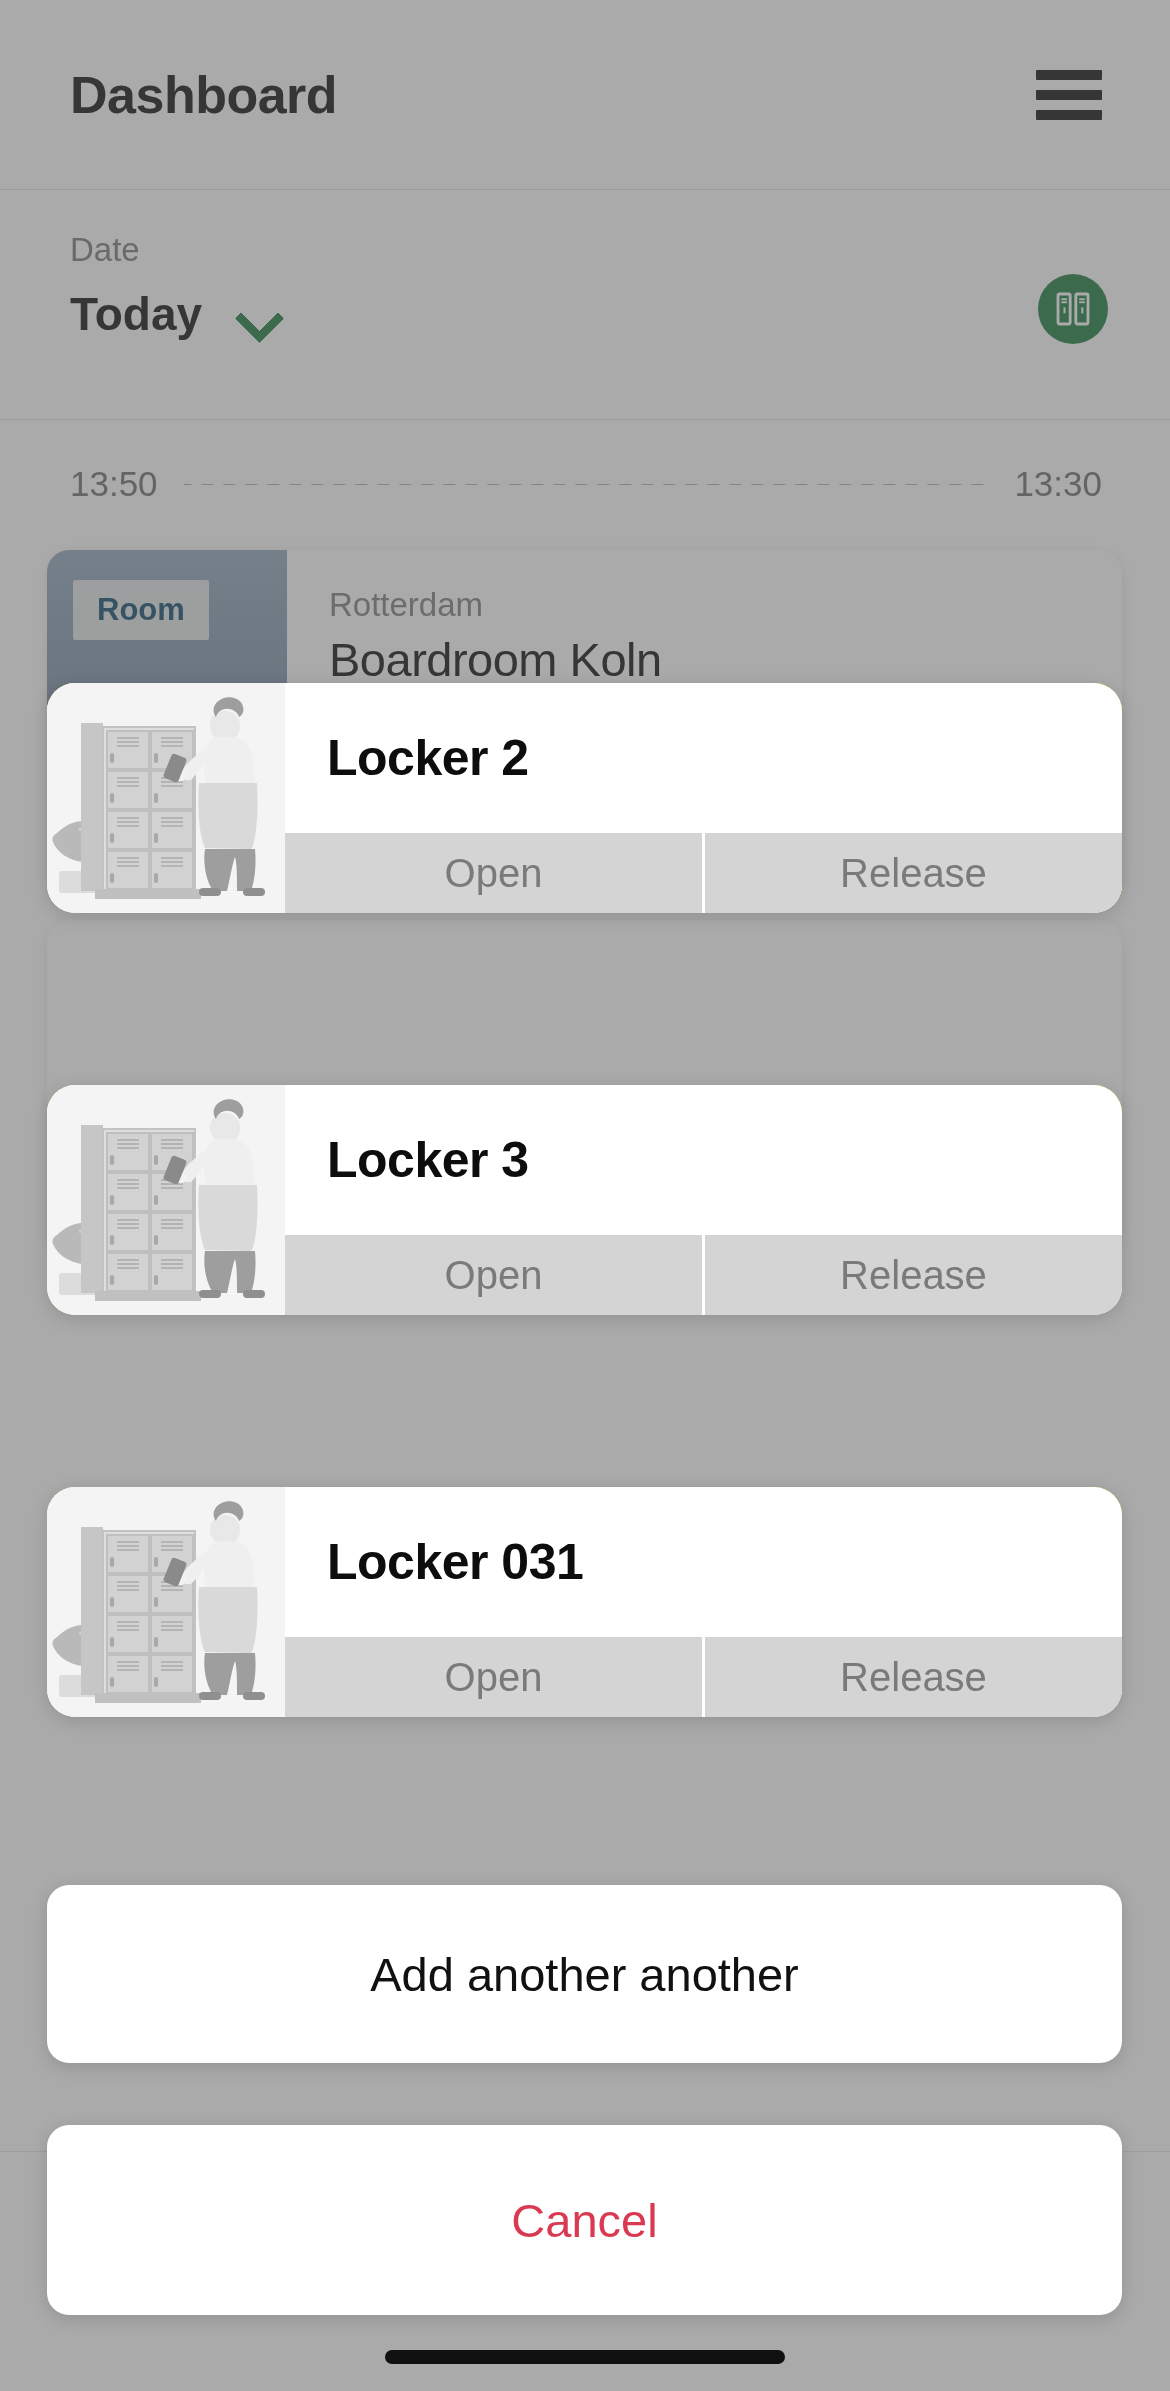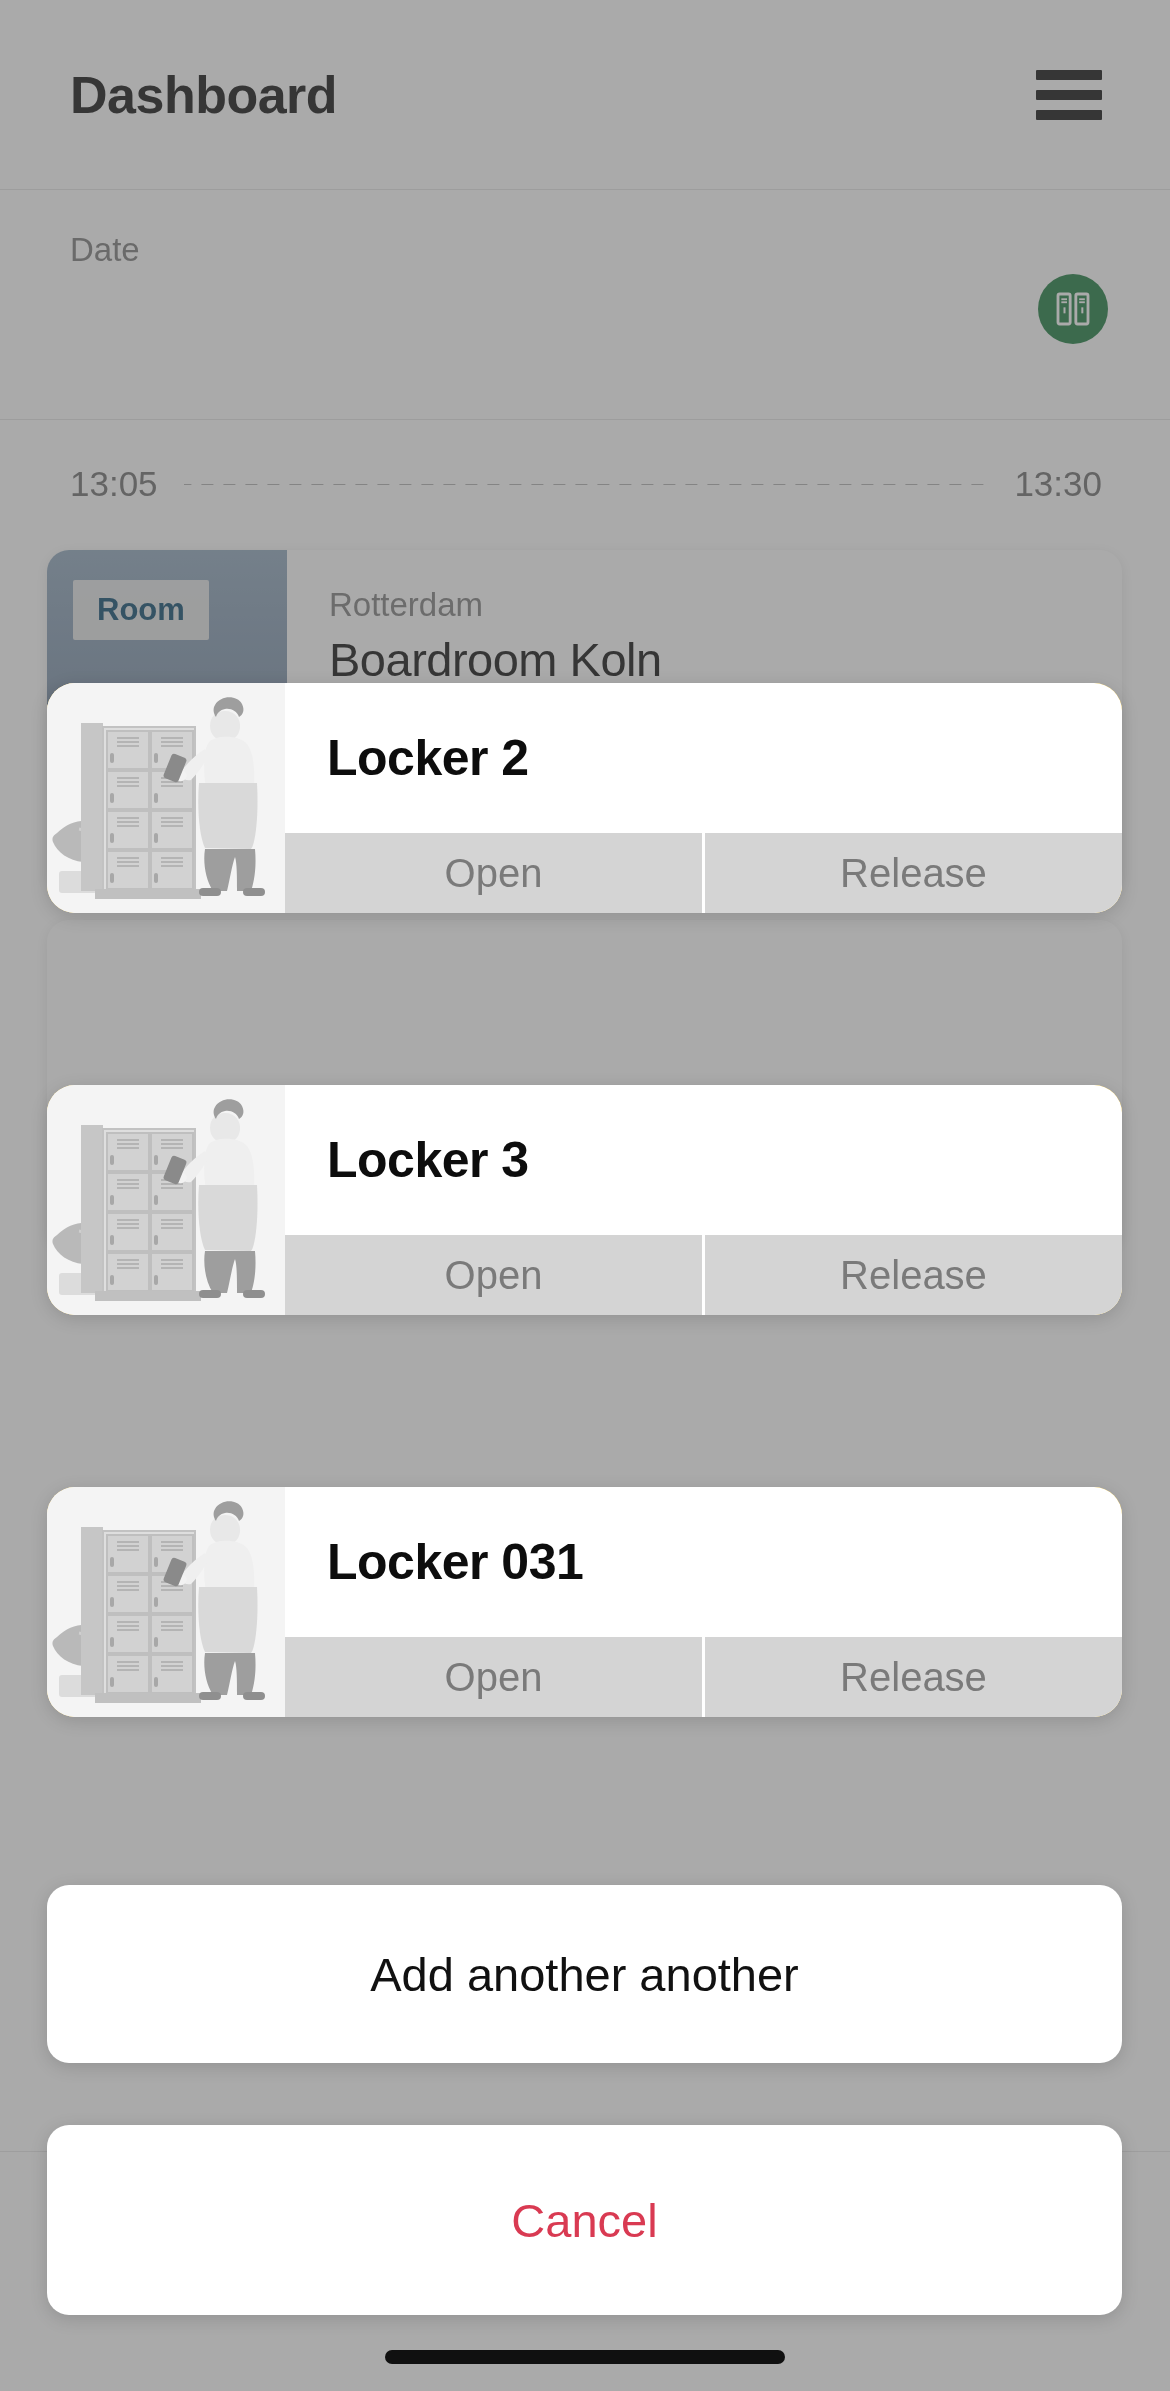--- a/index.html
+++ b/index.html
@@ -177,37 +177,41 @@
     <div class="topbar-title">Dashboard</div>
     <div class="hamburger">
       <span></span>
       <span></span>
       <span></span>
     </div>
   </div>
 
   <div class="datebar">
     <div class="date-label">Date</div>
+    <div class="date-row">
+      <div class="date-value">Today</div>
+      <div class="chev-down"></div>
+    </div>
   </div>
 
   <div class="locker-fab">
     <svg width="40" height="40" viewBox="0 0 24 24">
       <rect x="3" y="3" width="7.3" height="18" rx="1" fill="none" stroke="#ffffff" stroke-width="1.7"></rect>
       <rect x="13.7" y="3" width="7.3" height="18" rx="1" fill="none" stroke="#ffffff" stroke-width="1.7"></rect>
       <rect x="5" y="5.6" width="3.4" height="1.1" fill="#ffffff"></rect>
       <rect x="5" y="7.4" width="3.4" height="1.1" fill="#ffffff"></rect>
       <rect x="15.7" y="5.6" width="3.4" height="1.1" fill="#ffffff"></rect>
       <rect x="15.7" y="7.4" width="3.4" height="1.1" fill="#ffffff"></rect>
       <rect x="6.3" y="11" width="1.2" height="3.6" fill="#ffffff"></rect>
       <rect x="17" y="11" width="1.2" height="3.6" fill="#ffffff"></rect>
     </svg>
   </div>
 
   <div class="timeline">
-    <div class="tl-time">13:05</div>
+    <div class="tl-time">13:50</div>
     <div class="tl-line"></div>
     <div class="tl-time">13:30</div>
   </div>
 
   <div class="room-card">
     <div class="room-thumb">
       <div class="cathedral"></div>
       <div class="arch"></div>
       <div class="room-badge">Room</div>
     </div>

